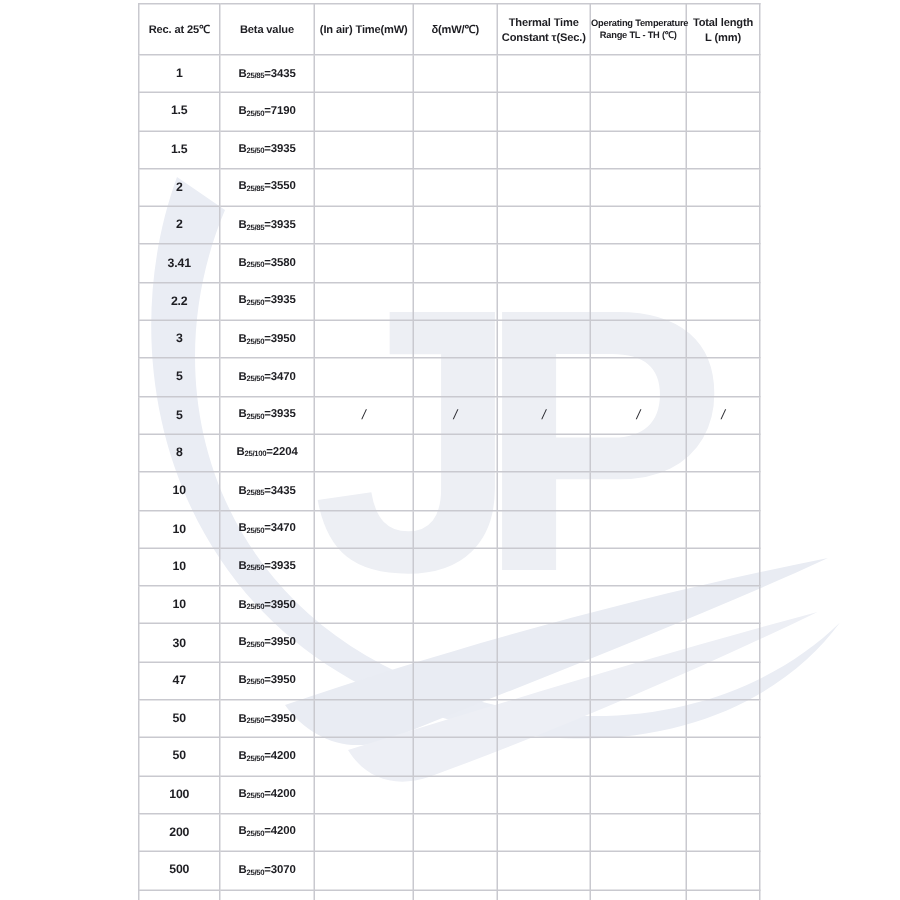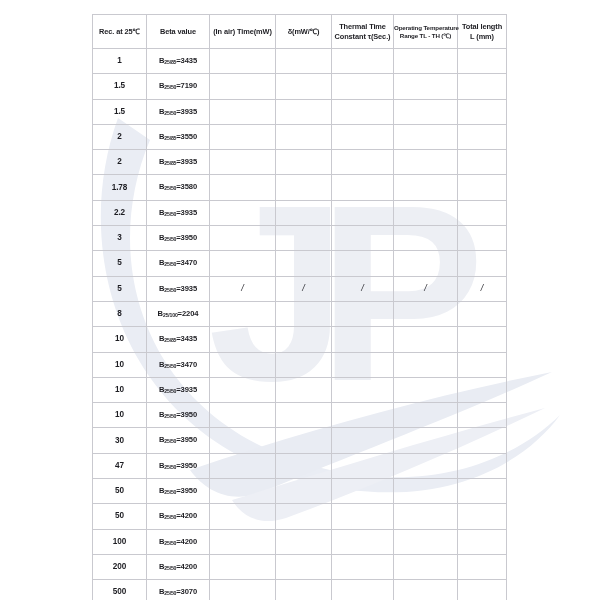--- a/index.html
+++ b/index.html
@@ -23,21 +23,21 @@
     width: 600px;
     height: 600px;
     z-index: 0;
     pointer-events: none;
   }
 
   
   #table-wrap {
     position: absolute;
     left: 92px;
-    top: 14px;
+    top: 2px;
     width: 414px;
     height: 508px;
     z-index: 2;
   }
 
   table.spec-table {
     border-collapse: collapse;
     table-layout: fixed;
     width: 414px;
     height: 592px;
@@ -193,21 +193,21 @@
         <tr>
           <td class="rec-cell">2</td>
           <td class="beta-cell"><span>B</span><span class="bsub">25/85</span><span>=3935</span></td>
           <td class="blank-cell"></td>
           <td class="blank-cell"></td>
           <td class="blank-cell"></td>
           <td class="blank-cell"></td>
           <td class="blank-cell"></td>
         </tr>
         <tr>
-          <td class="rec-cell">1.78</td>
+          <td class="rec-cell">3.41</td>
           <td class="beta-cell"><span>B</span><span class="bsub">25/50</span><span>=3580</span></td>
           <td class="blank-cell"></td>
           <td class="blank-cell"></td>
           <td class="blank-cell"></td>
           <td class="blank-cell"></td>
           <td class="blank-cell"></td>
         </tr>
         <tr>
           <td class="rec-cell">2.2</td>
           <td class="beta-cell"><span>B</span><span class="bsub">25/50</span><span>=3935</span></td>

